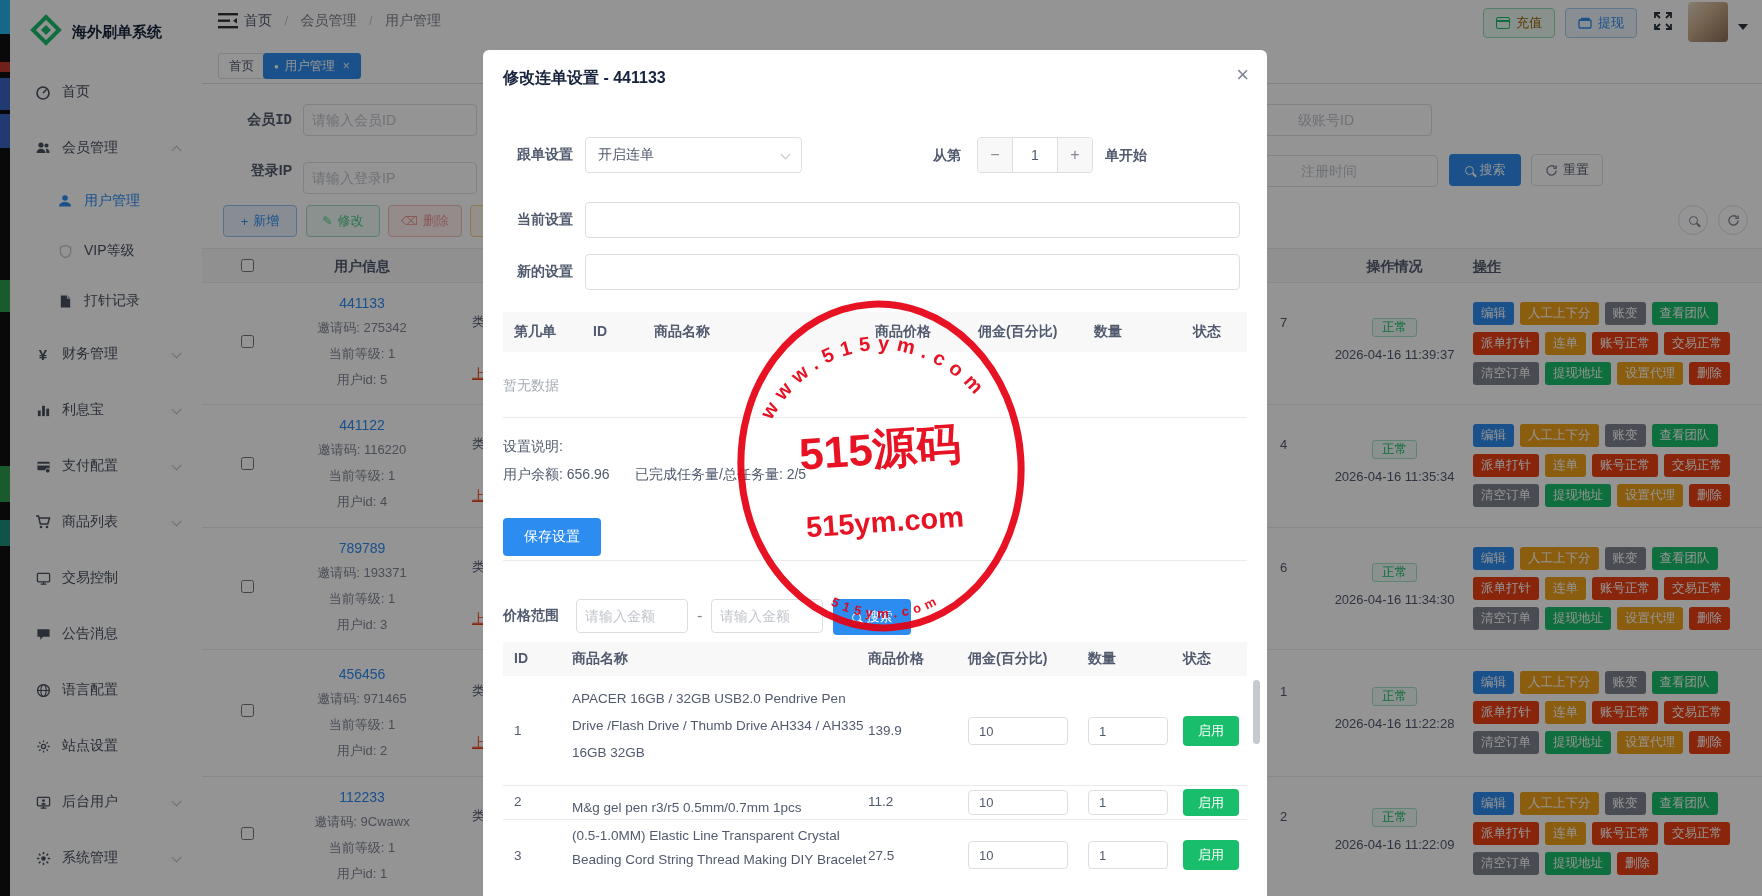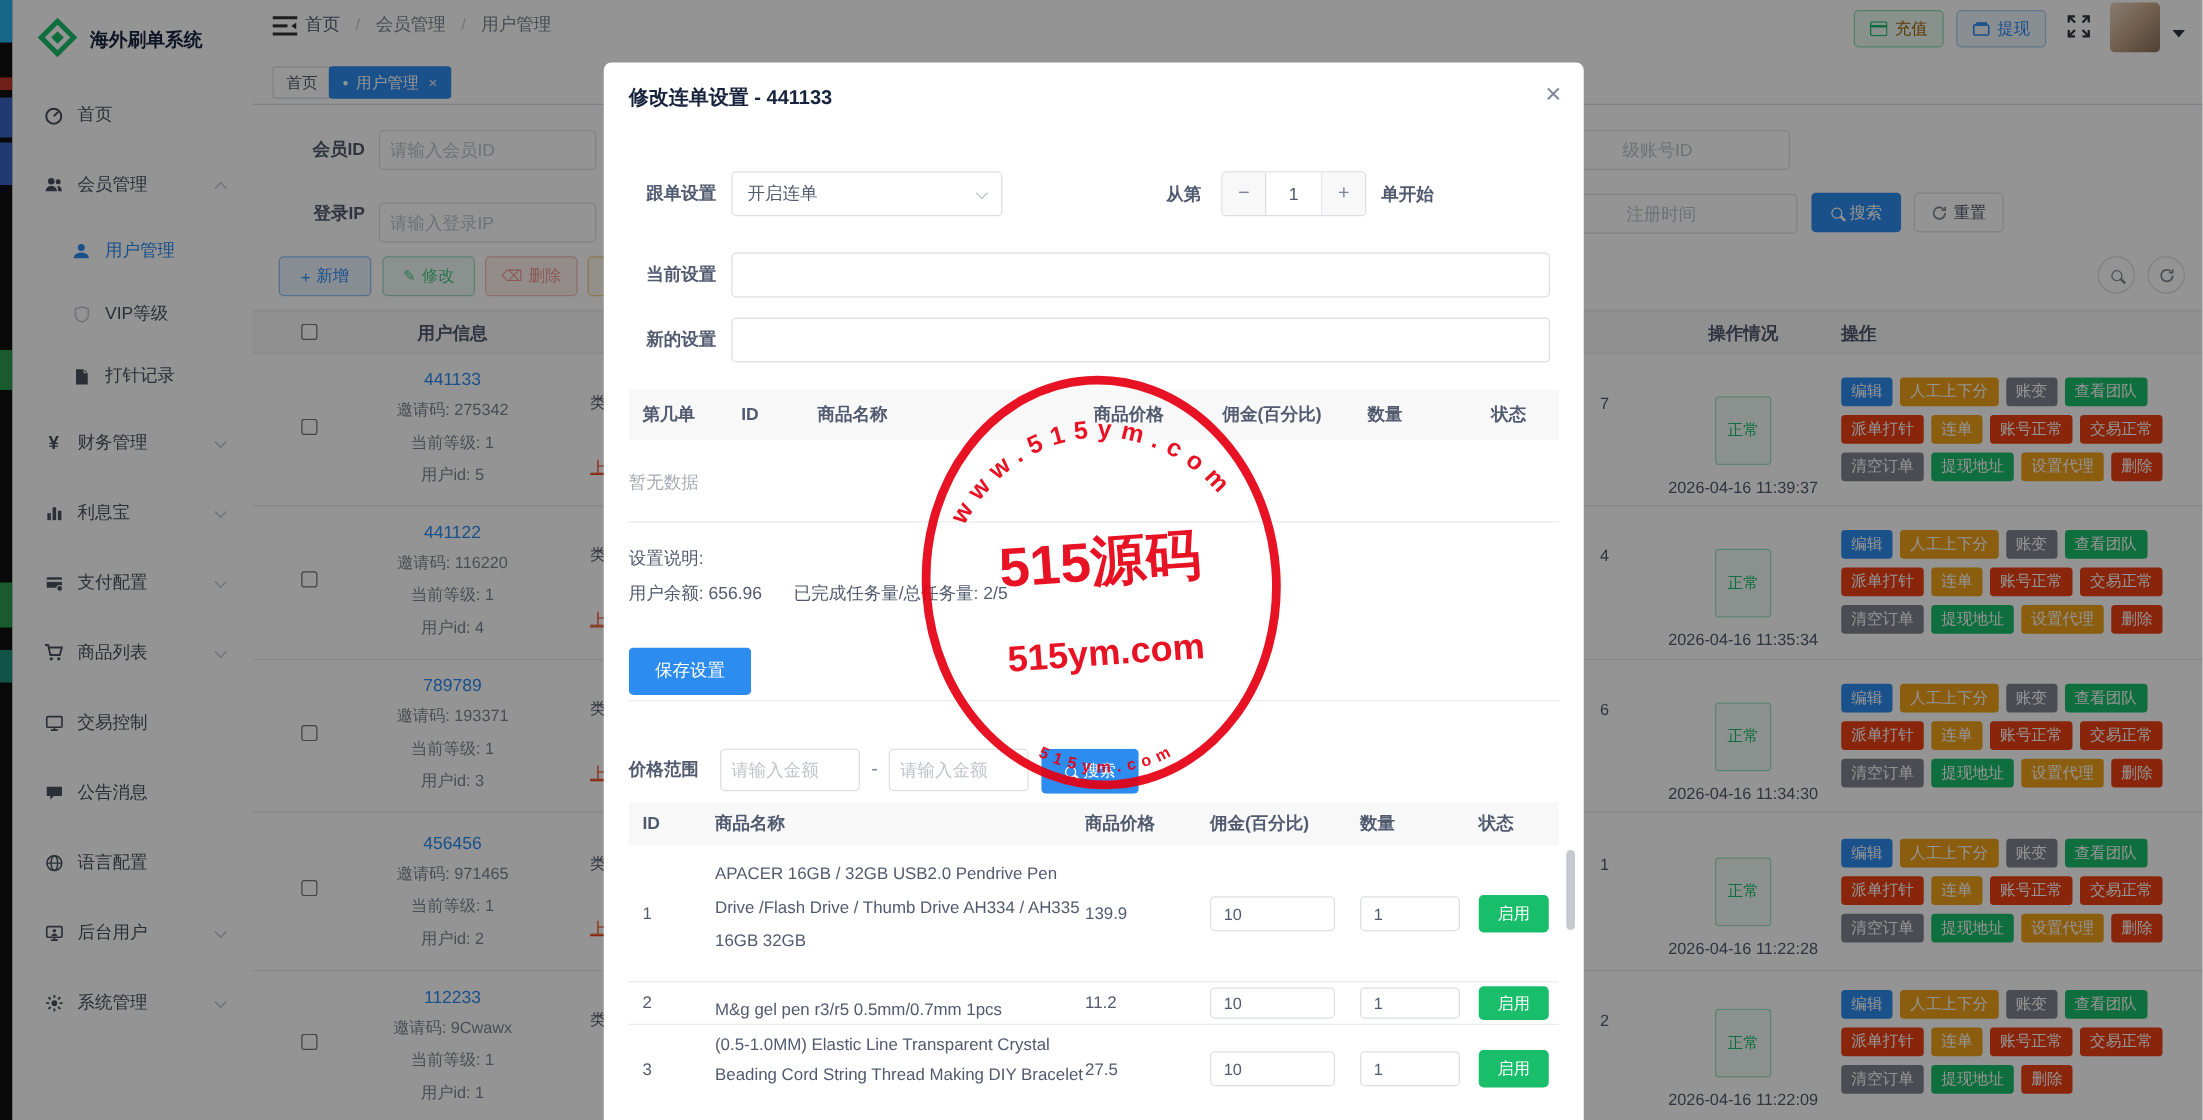--- a/index.html
+++ b/index.html
@@ -47,21 +47,21 @@
   
   #thead{position:absolute;left:0;top:248px;width:100%;height:35px;background:#f8f8f9;border-top:1px solid #e8eaec;border-bottom:1px solid #e8eaec;font-size:14px;font-weight:700;color:#515a6e;}
   .urow{position:absolute;left:0;width:100%;border-bottom:1px solid #e8eaec;}
   .uid-link{font-size:14px;font-weight:400;color:#2d8cf0;cursor:pointer;margin-bottom:4px;}
   .uline{font-size:13px;color:#808695;line-height:26px;}
   .uinfo{position:absolute;left:70px;width:180px;top:12px;text-align:center;}
   .cutfrag{position:absolute;overflow:hidden;width:12px;font-size:13px;color:#515a6e;white-space:nowrap;}
   .cutfrag.red{color:#ed4014;text-decoration:underline;}
   .numfrag{position:absolute;left:1078px;width:16px;font-size:13px;color:#515a6e;}
   .opstat{position:absolute;left:1095px;width:195px;text-align:center;}
-  .badge{display:inline-block;font-size:12.5px;color:#19be6b;border:1px solid #a3e2c5;background:#f0faf5;padding:18px 9px;border-radius:3px;}
+  .badge{display:inline-block;font-size:12.5px;color:#19be6b;border:1px solid #a3e2c5;background:#f0faf5;padding:0 9px;border-radius:3px;}
   .time{margin-top:10px;font-size:13px;color:#515a6e;}
   .actions-grid{position:absolute;left:1271px;width:262px;display:flex;flex-wrap:wrap;gap:7px 6px;}
   .abtn{padding:3px 8px;font-size:12.5px;border-radius:3px;color:#fff;cursor:pointer;white-space:nowrap;}
   .c-blue{background:#2d8cf0;}.c-amber{background:#f0a019;}.c-grey{background:#80848f;}.c-green{background:#19be6b;}.c-red{background:#ed4014;}
   
   #overlay{position:absolute;left:0;top:0;width:1762px;height:896px;background:rgba(0,0,0,.42);z-index:50;}
   #modal{position:absolute;left:483px;top:50px;width:784px;height:846px;background:#fff;border-radius:6px 6px 0 0;z-index:60;overflow:hidden;padding-left:12px;}
   .m-label{position:absolute;left:18px;width:72px;text-align:right;font-size:14px;font-weight:700;color:#515a6e;}
   .m-text{font-size:14px;color:#515a6e;}
   .thead2{position:absolute;left:20px;right:20px;background:#f8f8f9;}
@@ -211,20 +211,29 @@
           <circle cx="8" cy="8" r="6.3" fill="none" stroke="currentColor" stroke-width="1.4"></circle>
           <ellipse cx="8" cy="8" rx="2.8" ry="6.3" fill="none" stroke="currentColor" stroke-width="1.2"></ellipse>
           <path d="M1.7 8h12.6" stroke="currentColor" stroke-width="1.2"></path>
         </svg>
       </span>
     <span>语言配置</span>
   </div>
   <div class="s-item">
     <span class="s-ico">
         <svg width="15" height="15" viewBox="0 0 16 16">
+          <circle cx="8" cy="8" r="2.2" fill="none" stroke="currentColor" stroke-width="1.4"></circle>
+          <path d="M8 1.5v2M8 12.5v2M1.5 8h2M12.5 8h2M3.4 3.4l1.4 1.4M11.2 11.2l1.4 1.4M12.6 3.4l-1.4 1.4M4.8 11.2l-1.4 1.4" stroke="currentColor" stroke-width="1.4"></path>
+        </svg>
+      </span>
+    <span>站点设置</span>
+  </div>
+  <div class="s-item">
+    <span class="s-ico">
+        <svg width="15" height="15" viewBox="0 0 16 16">
           <rect x="1.5" y="2.5" width="13" height="9" rx="1" fill="none" stroke="currentColor" stroke-width="1.4"></rect>
           <circle cx="8" cy="6" r="1.5" fill="currentColor"></circle>
           <path d="M5.5 10.5c0-1.4 1.1-2.2 2.5-2.2s2.5.8 2.5 2.2Z" fill="currentColor"></path>
           <path d="M8 11.5v2.5 M5 14h6" stroke="currentColor" stroke-width="1.4"></path>
         </svg>
       </span>
     <span>后台用户</span>
     <span class="chev down"></span>
   </div>
   <div class="s-item">
@@ -284,21 +293,21 @@
     <div class="tab" style="left:16px;">
       <span>首页</span>
     </div>
     <div class="tab active" style="left:61px;">
       <span class="dot">●</span>
       <span>用户管理</span>
       <span class="tx">×</span>
     </div>
   </div>
 
-  <div class="f-label" style="left:20px;top:111px;">会员ID</div>
+  <div class="f-label" style="left:20px;top:111px;font-family:Liberation Mono, monospace;">会员ID</div>
   <input class="inp" style="left: 101px; top: 104px; width: 174px; height: 32px;" placeholder="请输入会员ID">
   <div class="f-label" style="left:20px;top:162px;">登录IP</div>
   <input class="inp" style="left: 101px; top: 162px; width: 174px; height: 32px;" placeholder="请输入登录IP">
   <input class="inp" style="left: 1038px; top: 104px; width: 192px; height: 32px; padding-left: 57px;" placeholder="级账号ID">
   <input class="inp" style="left: 1038px; top: 155px; width: 198px; height: 32px; padding-left: 60px;" placeholder="注册时间">
   <div class="btn primary" style="left:1247px;top:154px;width:72px;height:32px;">
     <span class="ico-search"></span>
     <span>搜索</span>
   </div>
   <div class="btn plain" style="left:1329px;top:154px;width:72px;height:32px;">

